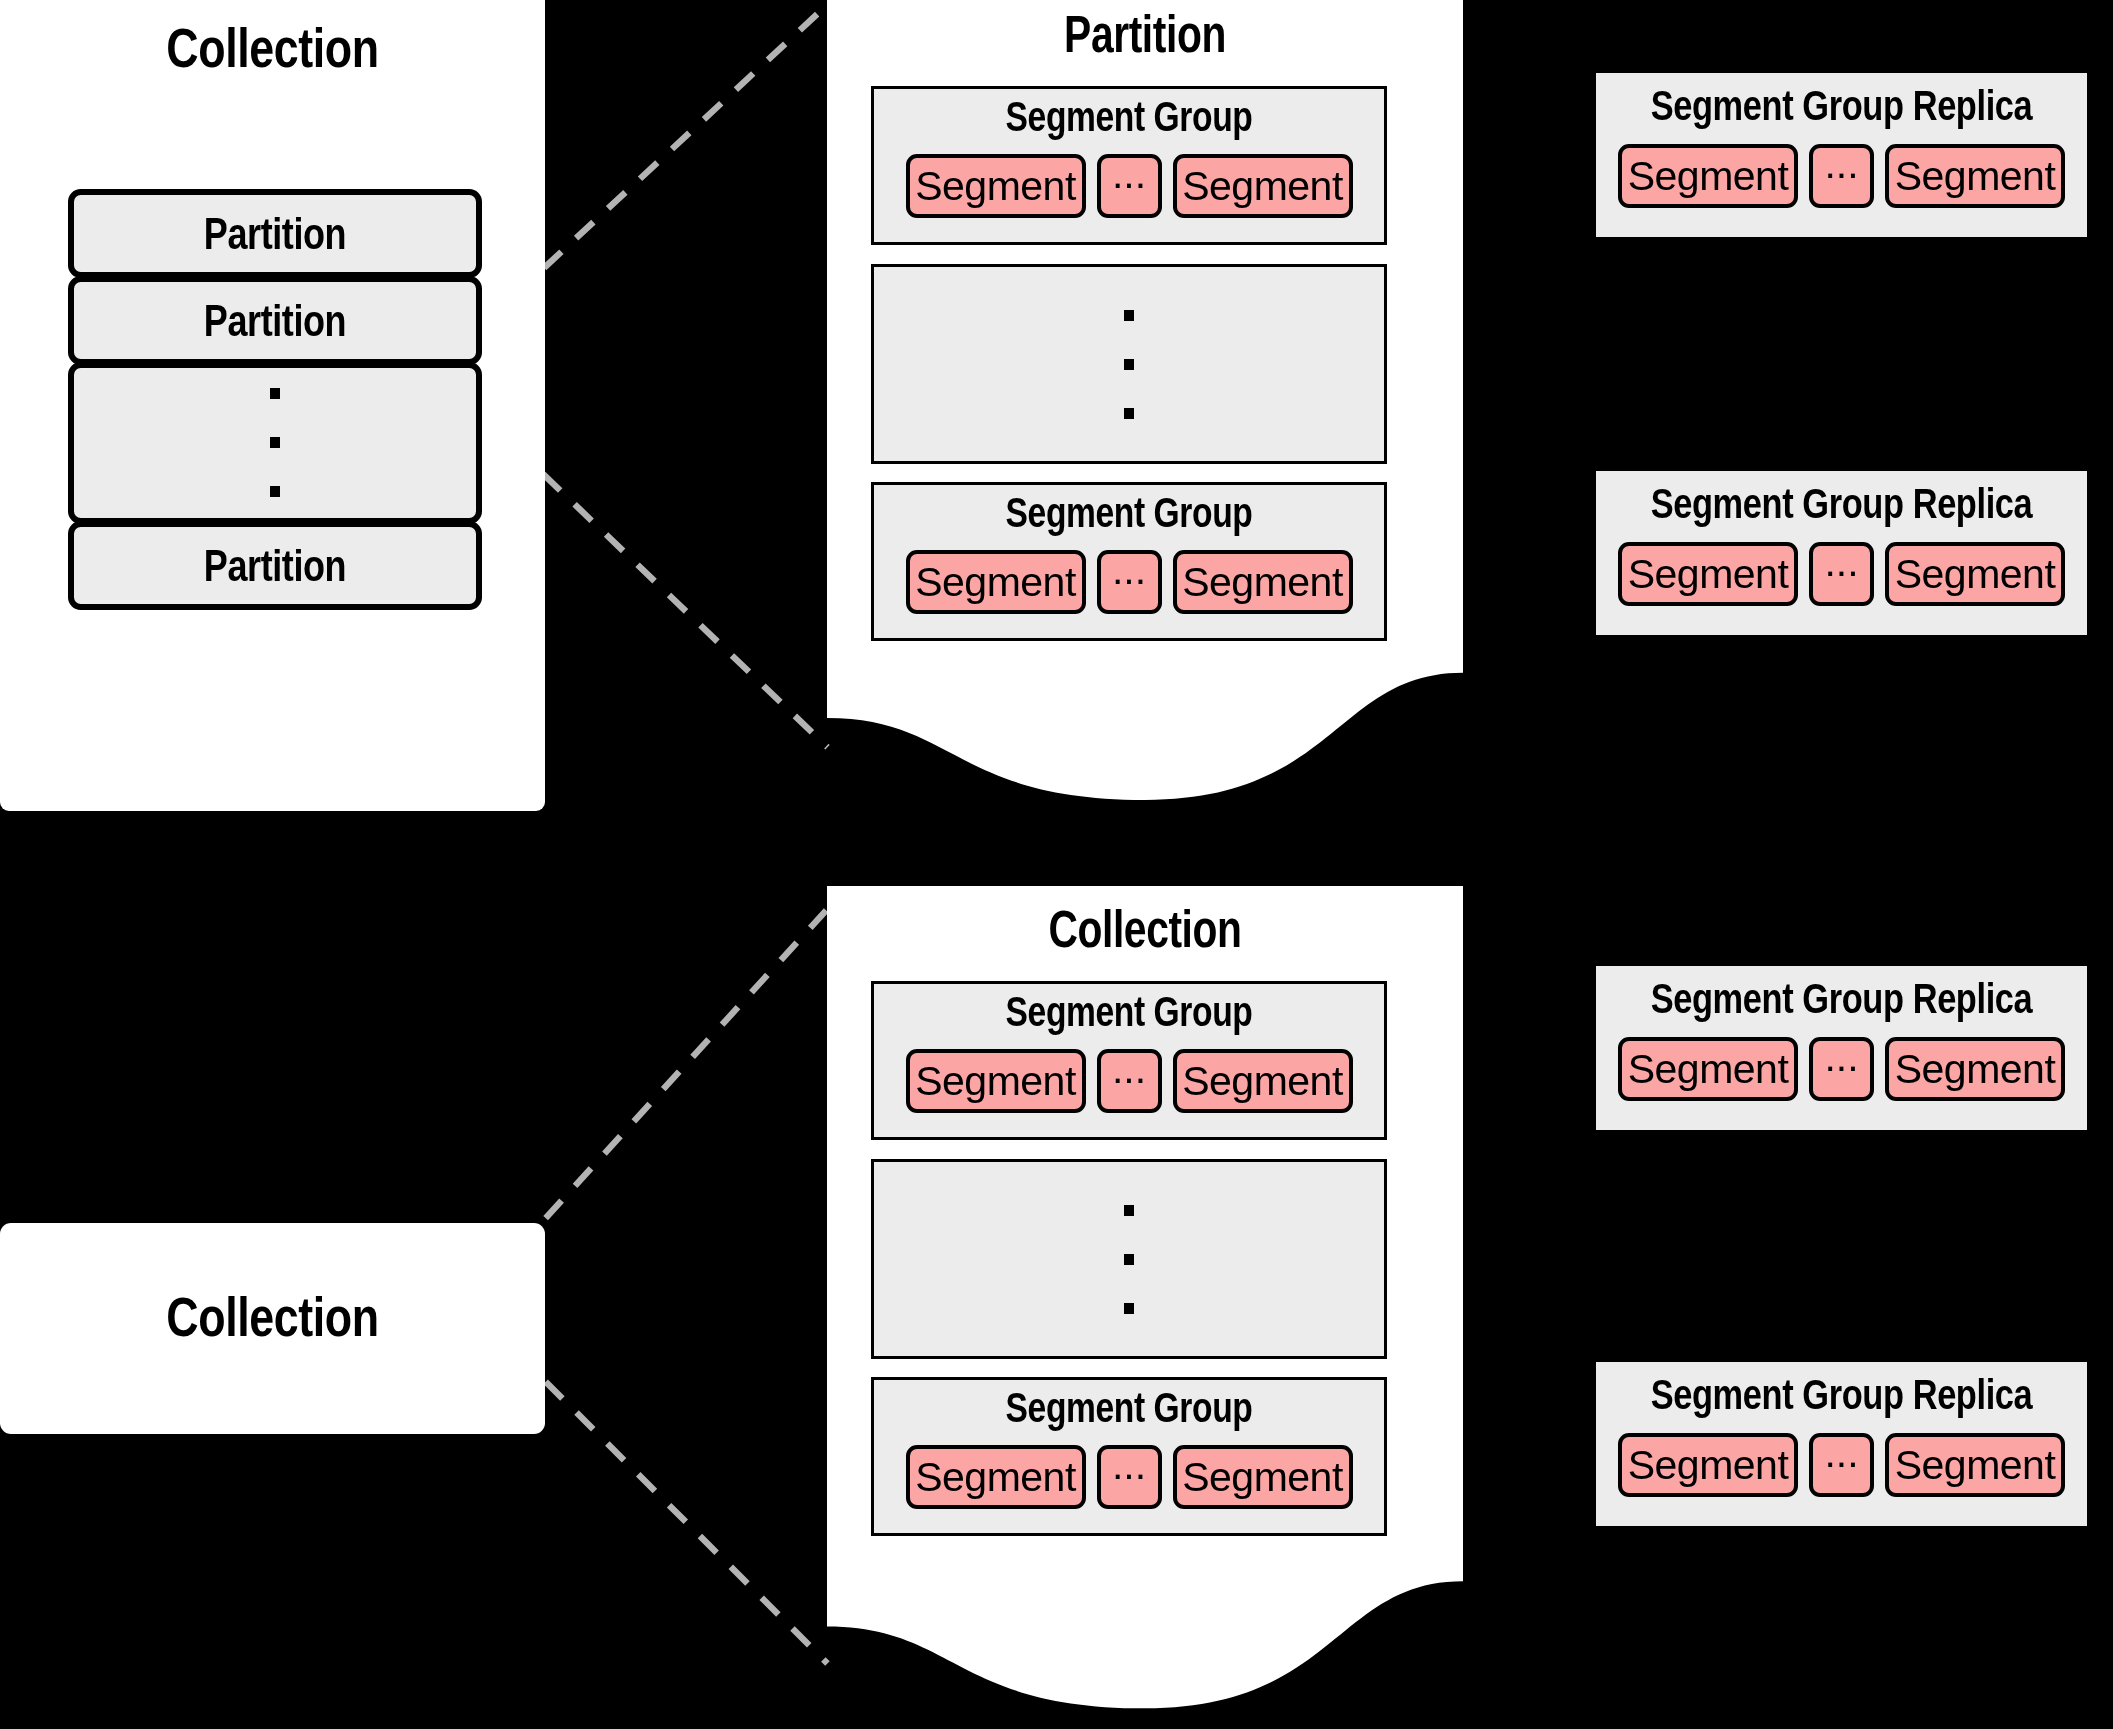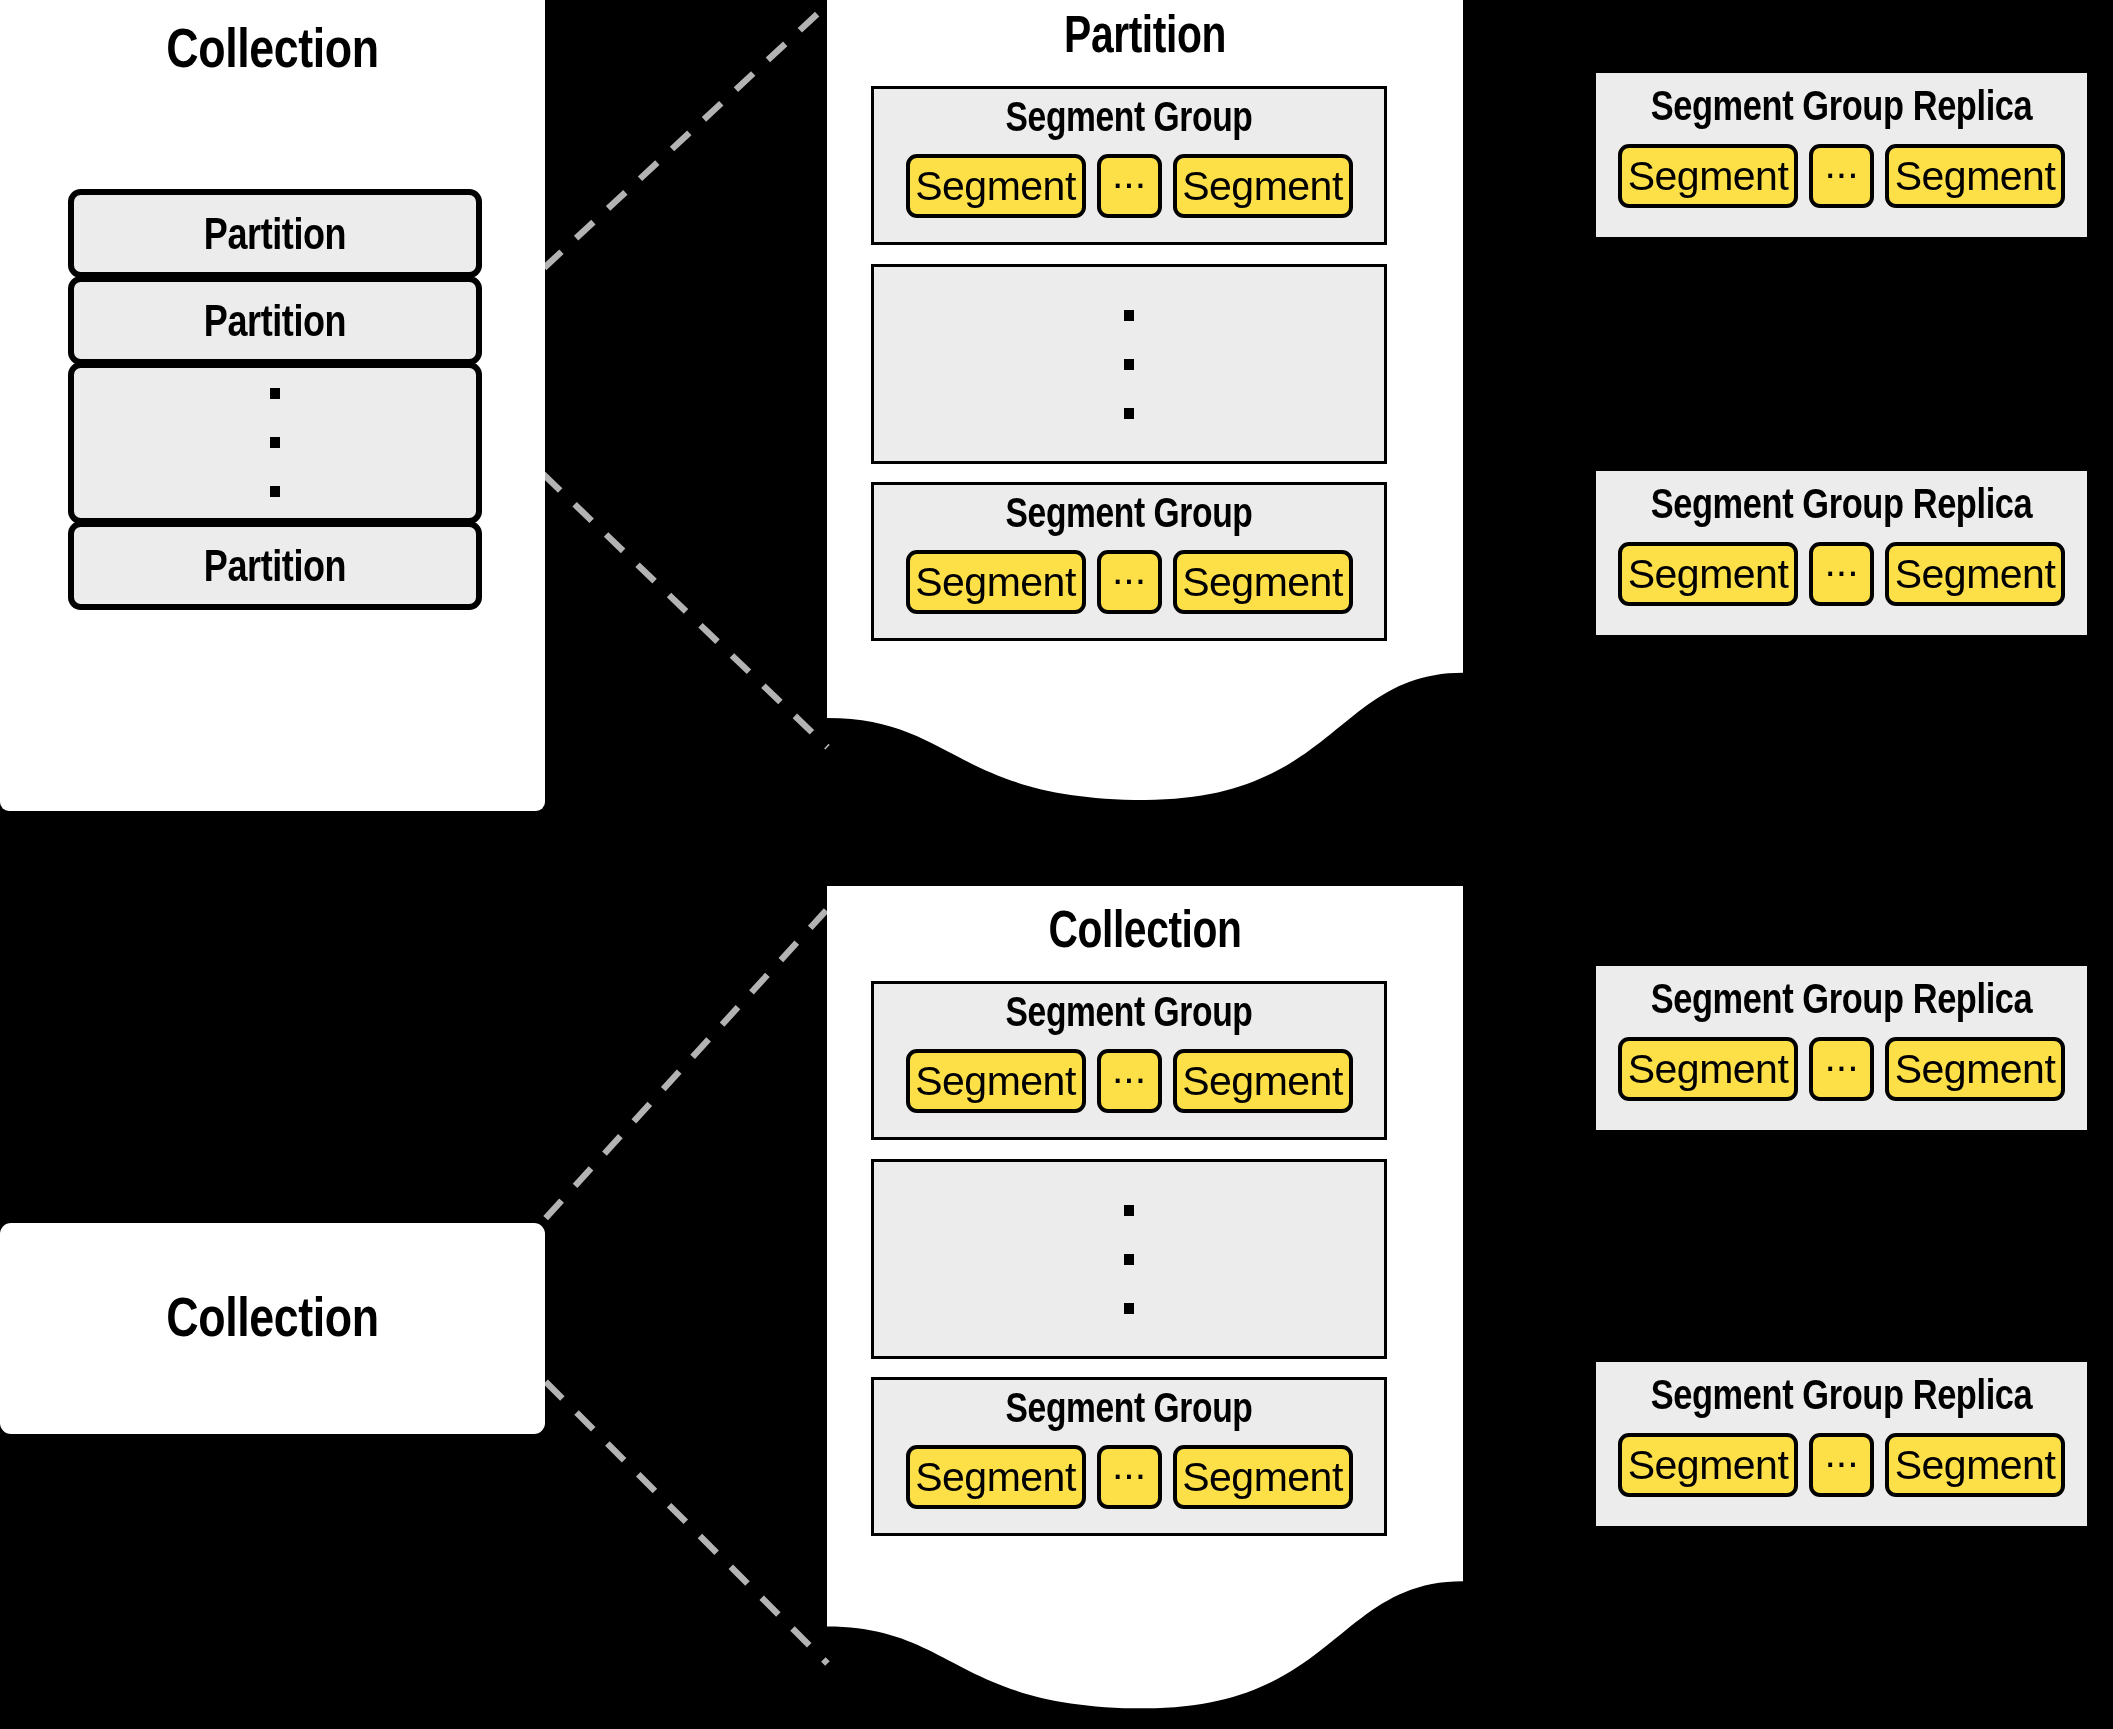--- a/index.html
+++ b/index.html
@@ -75,21 +75,21 @@
   }
   .seg-group-title{
     position:absolute;left:0;right:0;top:7.3px;
     font-size:42px;line-height:1;
   }
   .seg-row{
     position:absolute;left:0;right:0;
     display:flex;align-items:center;justify-content:center;
   }
   .seg-box{
-    background:#fde047;
+    background:#fca5a5;
     border:4.5px solid #000;
     border-radius:11px;
     box-sizing:border-box;
     display:flex;align-items:center;justify-content:center;
     height:64px;
   }
   .seg-box.wide{width:180px;}
   .seg-box.dots{width:65px;margin:0 11px;}
   .seg-box .segtxt{font-size:41px;}
   .seg-box.dots .segtxt{font-size:41px;letter-spacing:0px;position:relative;top:-11.8px;}

